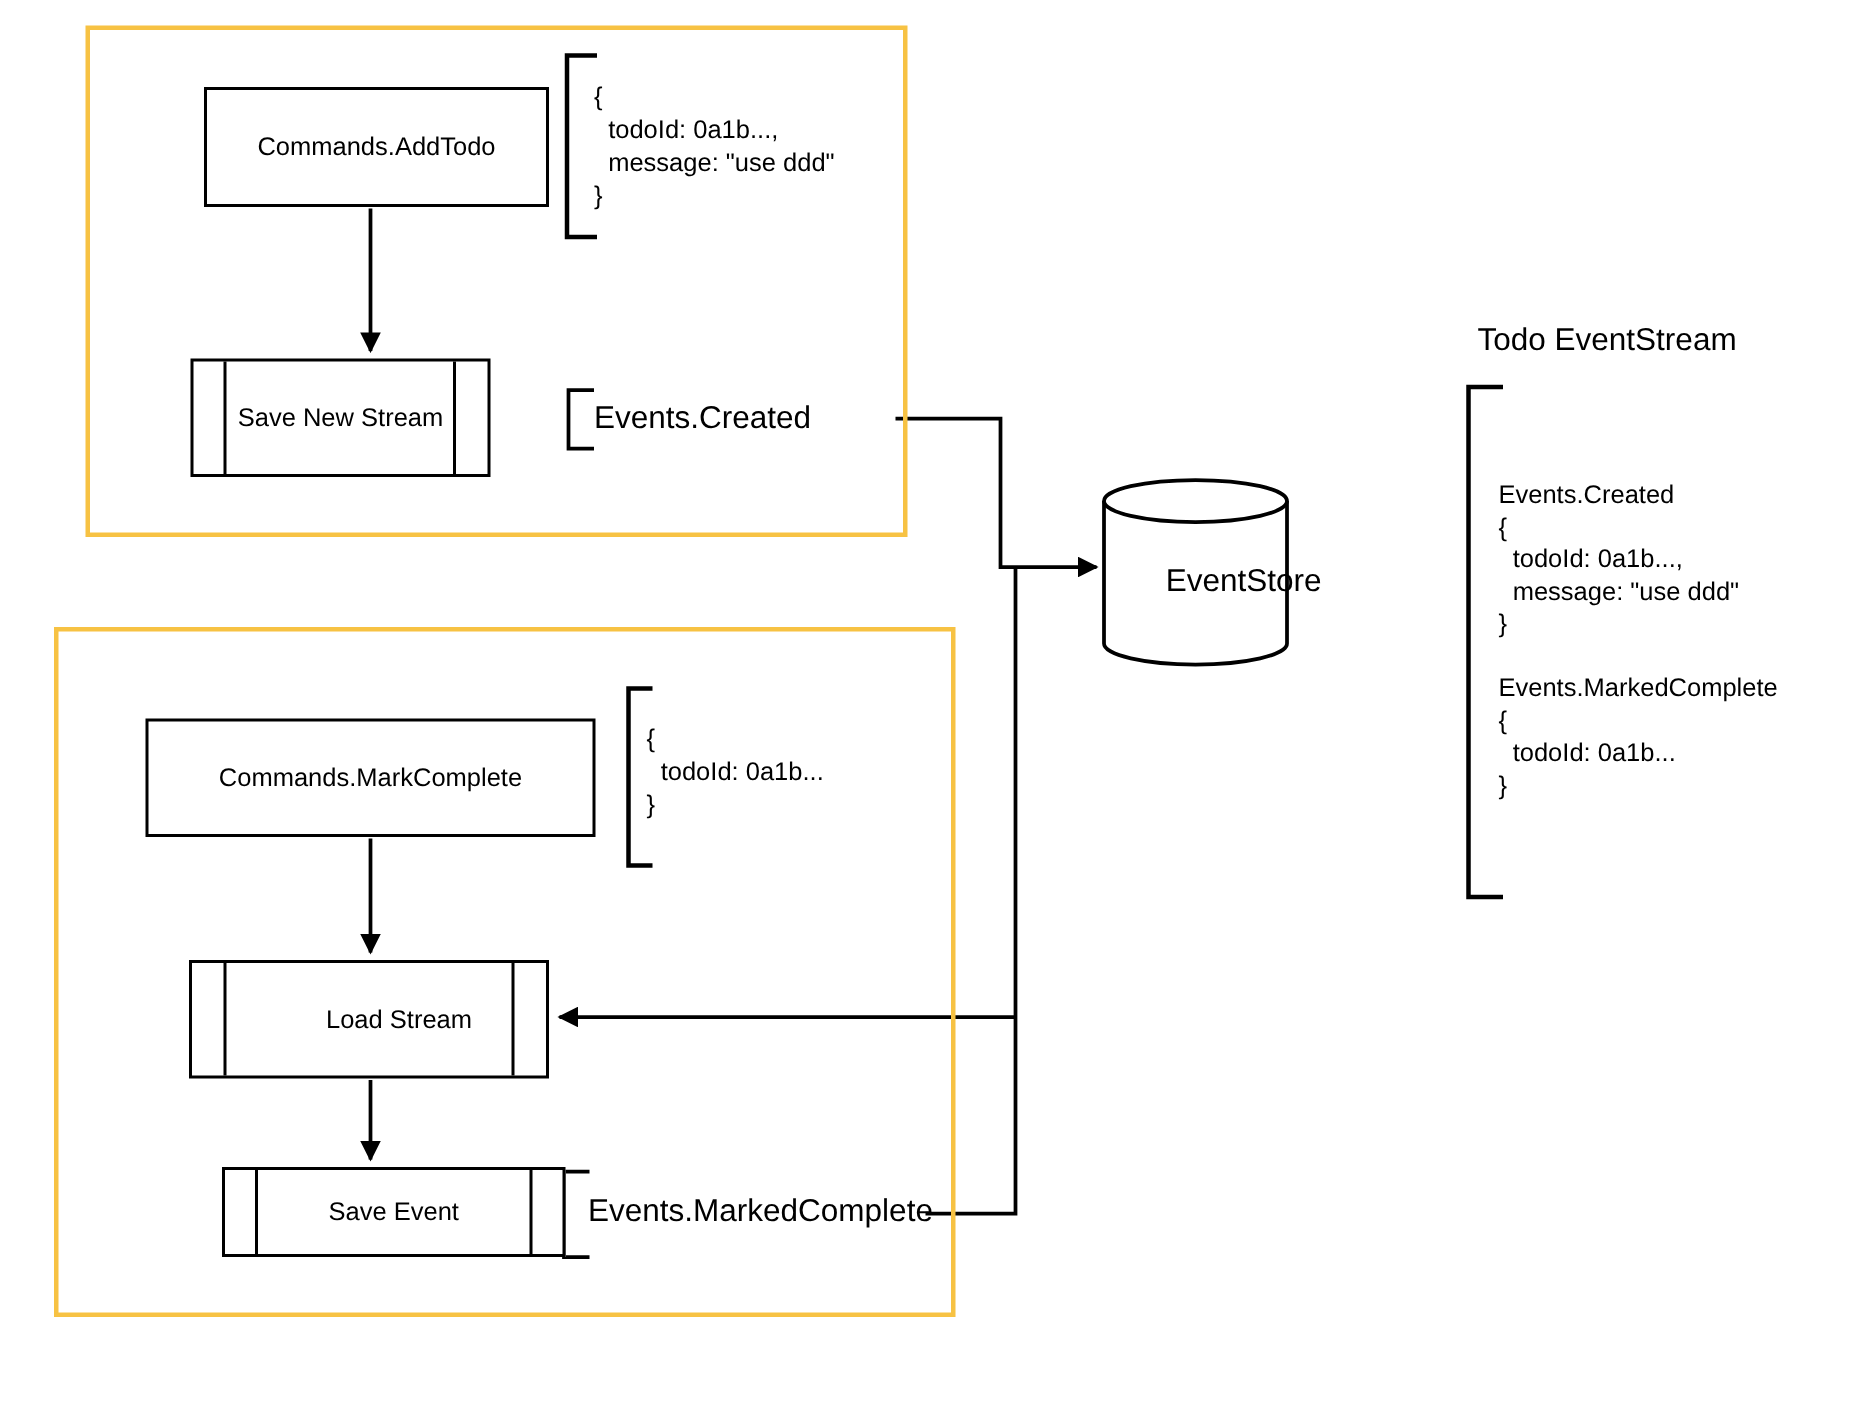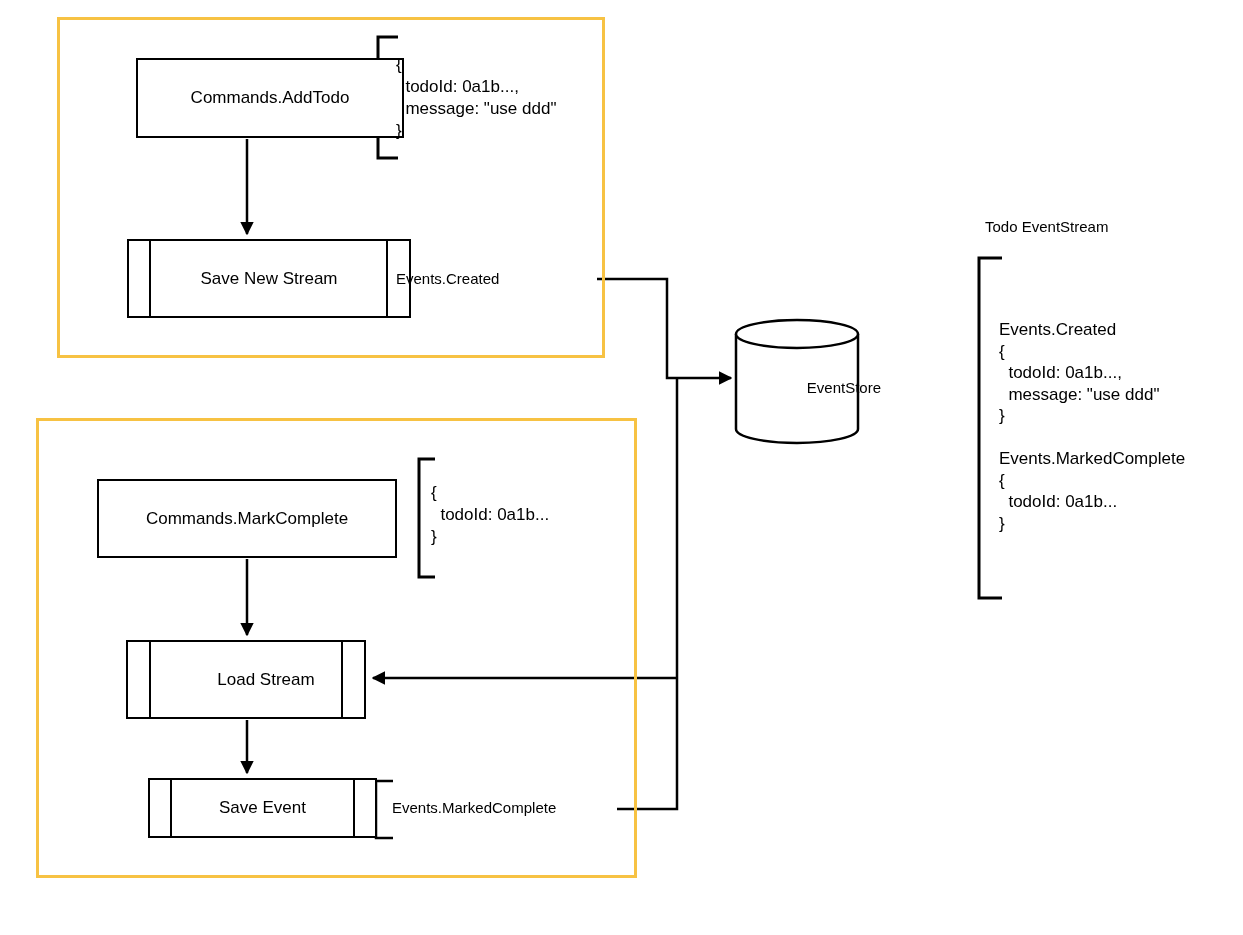--- a/index.html
+++ b/index.html
@@ -43,21 +43,21 @@
   .code-block { position: absolute; }
   .code-line {
     font-size: 17px;
     line-height: 22px;
     min-height: 22px;
     white-space: pre;
   }
   .stream-block .code-line { line-height: 21.5px; min-height: 21.5px; }
   .text-label {
     position: absolute;
-    font-size: 15px;
+    font-size: 21px;
     line-height: 22px;
     white-space: nowrap;
   }
   svg.overlay {
     position: absolute;
     left: 0; top: 0;
     width: 1243px; height: 935px;
     pointer-events: none;
   }
 </style>
@@ -89,32 +89,32 @@
     <path d="M393,781 L376,781 L376,838 L393,838" stroke="#000000" stroke-width="2.5" fill="none"></path>
     <path d="M1002,258 L979,258 L979,598 L1002,598" stroke="#000000" stroke-width="3" fill="none"></path>
 
     <path d="M736,334 L736,429 A61,14 0 0 0 858,429 L858,334" stroke="#000000" stroke-width="2.5" fill="#ffffff"></path>
     <ellipse cx="797" cy="334" rx="61" ry="14" stroke="#000000" stroke-width="2.5" fill="#ffffff"></ellipse>
   </svg>
 
   <div class="group-frame" style="left:57px; top:17px; width:548px; height:341px;"></div>
   <div class="group-frame" style="left:36px; top:418px; width:601px; height:460px;"></div>
 
-  <div class="node" style="left:136px; top:58px; width:268px; height:80px;">
+  <div class="node" style="left:136px; top:58px; width:230px; height:80px;">
     <span class="node-label">Commands.AddTodo</span>
   </div>
 
   <div class="code-block" style="left:396px; top:54px;">
     <div class="code-line">{</div>
     <div class="code-line">  todoId: 0a1b...,</div>
     <div class="code-line">  message: "use ddd"</div>
     <div class="code-line">}</div>
   </div>
 
-  <div class="node" style="left:127px; top:239px; width:284px; height:79px;">
+  <div class="node" style="left:127px; top:239px; width:200px; height:79px;">
     <div class="inner-bar" style="left:20px;"></div>
     <div class="inner-bar" style="right:21px;"></div>
     <span class="node-label">Save New Stream</span>
   </div>
 
   <div class="text-label" style="left:396px; top:268px;">Events.Created</div>
 
   <div class="text-label" style="left:737px; top:377px; width:144px; text-align:right;">EventStore</div>
 
   <div class="node" style="left:97px; top:479px; width:300px; height:79px;">

